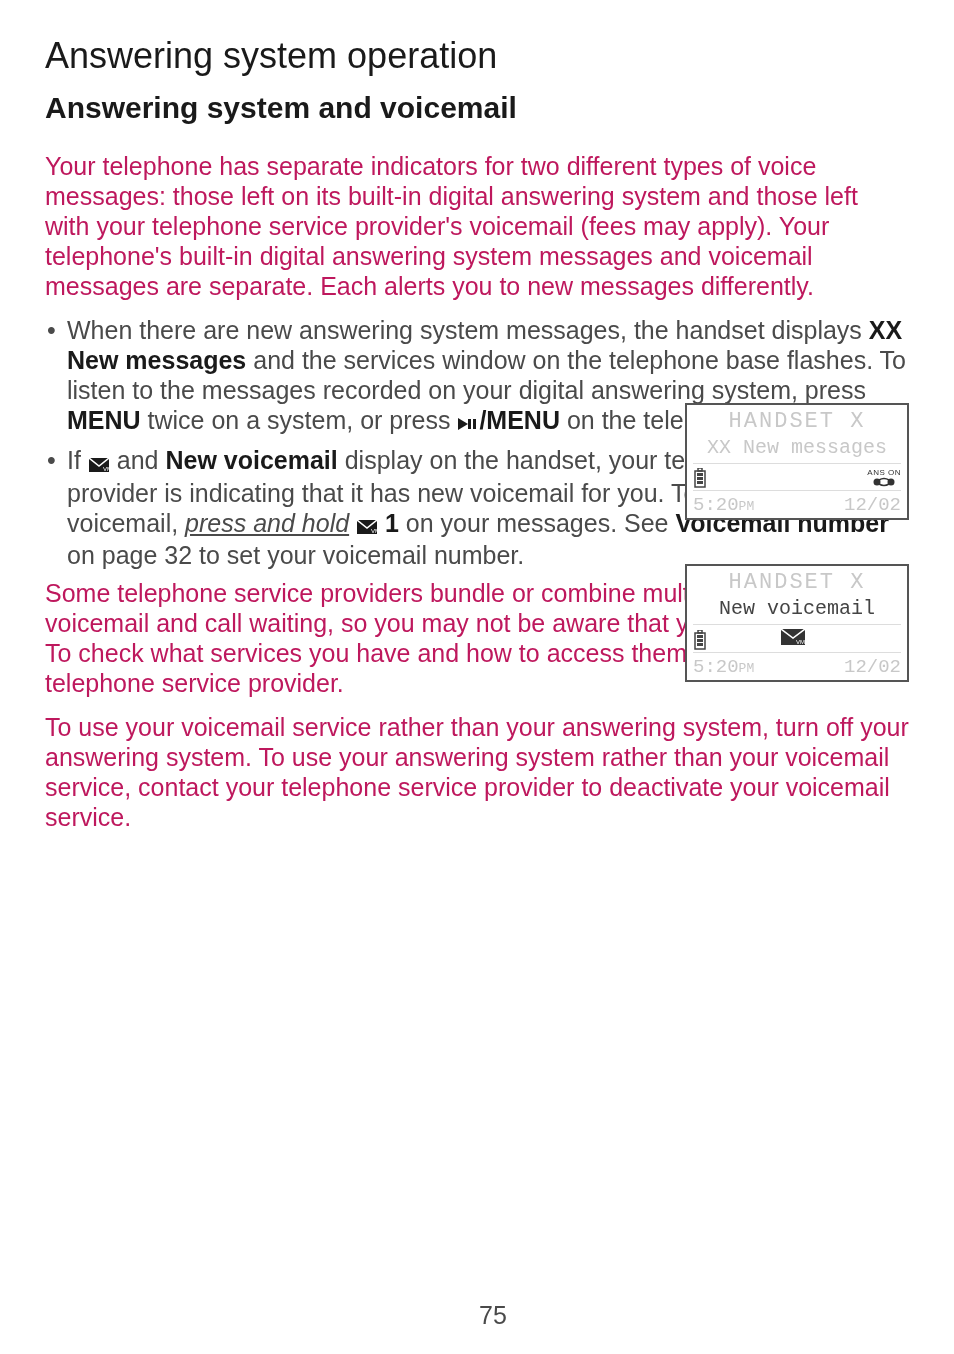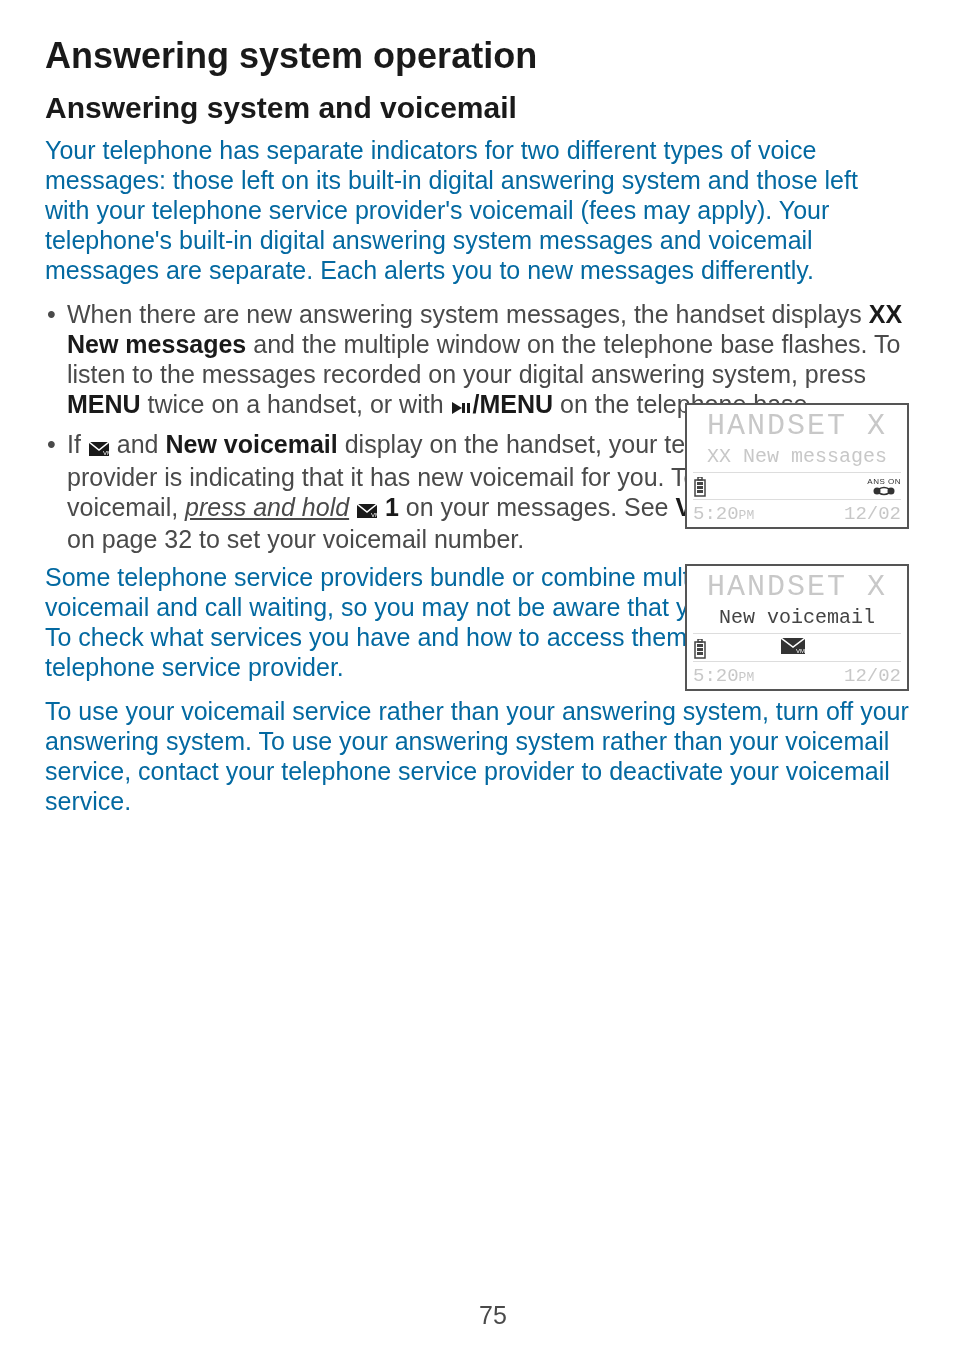--- a/index.html
+++ b/index.html
@@ -7,34 +7,34 @@
       width: 954px;
       height: 1354px;
       font-family: Arial, Helvetica, sans-serif;
       color: #4a4a4a;
       padding: 35px 45px 20px 45px;
       position: relative;
       background: #fff;
     }
     h1 {
       font-size: 36px;
-      font-weight: bold;
+      font-weight: normal;
       color: #1a1a1a;
       margin-bottom: 14px;
     }
     h2 {
       font-size: 30px;
       font-weight: bold;
       color: #1a1a1a;
-      margin-bottom: 10px;
+      margin-bottom: 26px;
     }
     .para {
       font-size: 25px;
       line-height: 1.2;
-      color: #0369a1;
+      color: #be185d;
       margin-bottom: 14px;
     }
     .bullet-row {
       display: flex;
       align-items: flex-start;
       margin-bottom: 8px;
       position: relative;
     }
     .bullet-dot {
       width: 22px;
@@ -62,21 +62,21 @@
       border: 2px solid #555;
       background: #fff;
       font-family: 'Courier New', monospace;
       padding: 4px 6px 2px 6px;
       color: #c8c8c8;
     }
     .lcd1 { top: 403px; }
     .lcd2 { top: 564px; }
     .lcd-row1 {
       text-align: center;
-      font-size: 30px;
+      font-size: 22px;
       letter-spacing: 2px;
       padding-bottom: 2px;
     }
     .lcd-row2 {
       text-align: center;
       font-size: 20px;
       border-bottom: 1px solid #ddd;
       padding-bottom: 4px;
     }
     .lcd-row2-dark { color: #444; }
@@ -123,21 +123,21 @@
 <body>
 
 <h1>Answering system operation</h1>
 <h2>Answering system and voicemail</h2>
 
 <p class="para">Your telephone has separate indicators for two different types of voice messages: those left on its built-in digital answering system and those left with your telephone service provider's voicemail (fees may apply). Your telephone's built-in digital answering system messages and voicemail messages are separate. Each alerts you to new messages differently.</p>
 
 <div class="bullet-row">
   <div class="bullet-dot">•</div>
   <div class="bullet-text bullet-side">
-    <span>When there are new answering system messages, the handset displays </span><b class="k">XX New messages</b><span> and the multiple window on the telephone base flashes. To listen to the messages recorded on your digital answering system, press </span><b class="k">MENU</b><span> twice on a handset, or with </span><span class="inline-env"><svg width="20" height="14" viewBox="0 0 20 14">
+    <span>When there are new answering system messages, the handset displays </span><b class="k">XX New messages</b><span> and the services window on the telephone base flashes. To listen to the messages recorded on your digital answering system, press </span><b class="k">MENU</b><span> twice on a system, or press </span><span class="inline-env"><svg width="20" height="14" viewBox="0 0 20 14">
           <polygon points="0,1 10,7 0,13" fill="#1a1a1a"></polygon>
           <rect x="10" y="2" width="3" height="10" fill="#1a1a1a"></rect>
           <rect x="15" y="2" width="3" height="10" fill="#1a1a1a"></rect>
         </svg></span><b class="k">/MENU</b><span> on the telephone base.</span>
   </div>
 </div>
 
 <div class="bullet-row">
   <div class="bullet-dot">•</div>
   <div class="bullet-text bullet-side">

